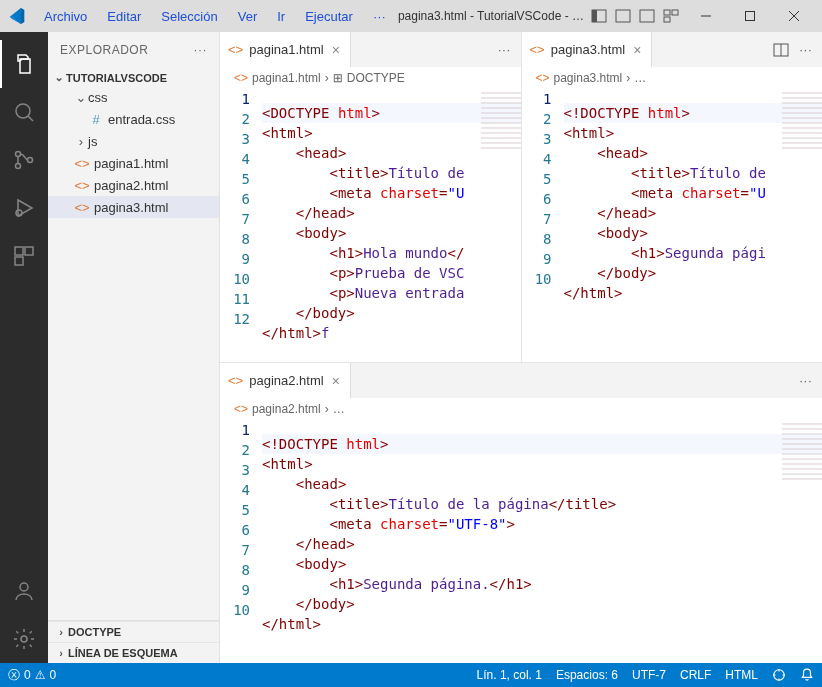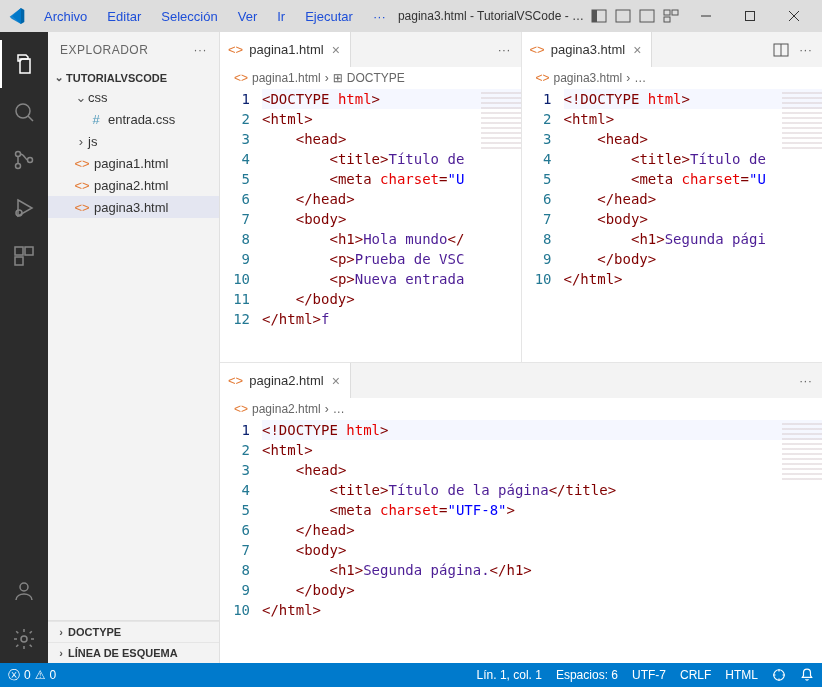--- a/index.html
+++ b/index.html
@@ -43,21 +43,21 @@
 .tab .close { color: #888; font-size: 14px; cursor: pointer; padding: 0 2px; }
 .tabs .tabs-actions { margin-left: auto; display: flex; gap: 6px; padding-right: 8px; color: #666; }
 .tabs .tabs-actions span { cursor: pointer; padding: 2px; }
 .breadcrumb { height: 22px; display: flex; align-items: center; padding: 0 14px; font-size: 12px; color: #666; gap: 4px; }
 .breadcrumb .bc-icon { color: #e37933; }
 .code-area { flex: 1; display: flex; font-family: Consolas, monospace; font-size: 14px; line-height: 20px; overflow: hidden; position: relative; }
 .gutter { width: 42px; text-align: right; padding-right: 12px; color: #237893; background: #fff; user-select: none; }
 .gutter .ln.active { color: #0b216f; font-weight: normal; }
 .code { flex: 1; white-space: pre; overflow: hidden; color: #333; }
 .code .line { height: 20px; }
-.code .line.hl { background: #f5f7ff; }
+.code .line.hl { background: #f5f7ff; margin-top: 14px; }
 .minimap { position: absolute; right: 0; top: 0; width: 40px; height: 60px; background: repeating-linear-gradient(0deg,#d8ccd0 0 2px, transparent 2px 5px); opacity: .5; }
 
 .t-br { color: #800000; } 
 .t-tag { color: #800000; }
 .t-attr { color: #e50000; }
 .t-val { color: #0000ff; }
 .t-txt { color: #4c1d95; }
 
 .editor-row2 { flex: 1; border-top: 1px solid #e5e5e5; }
 

